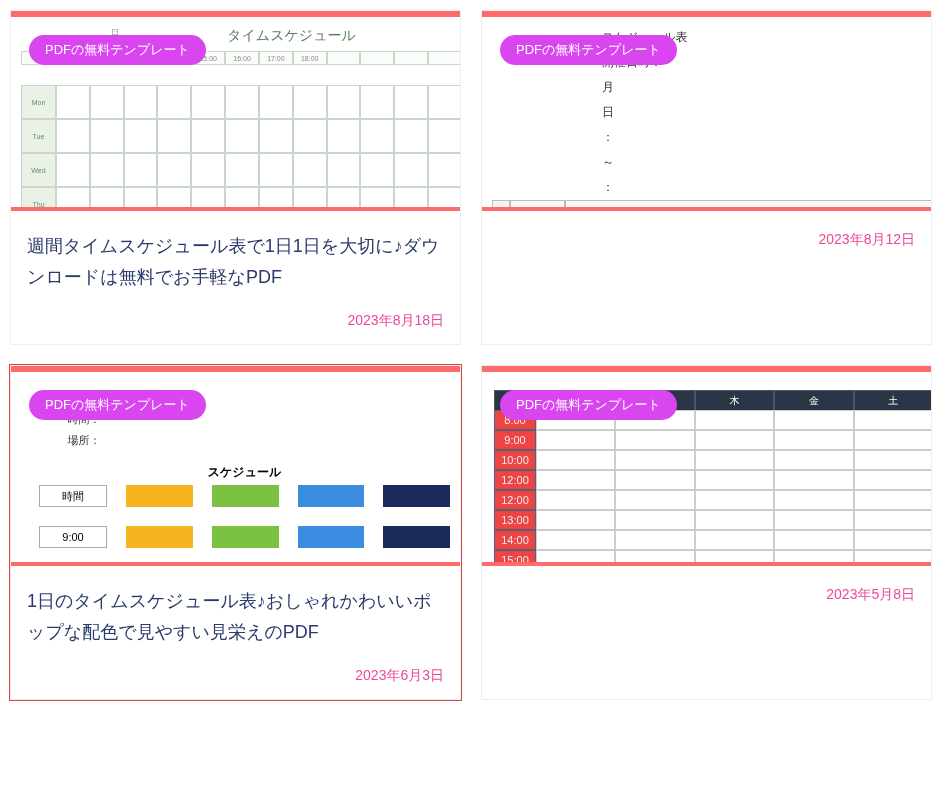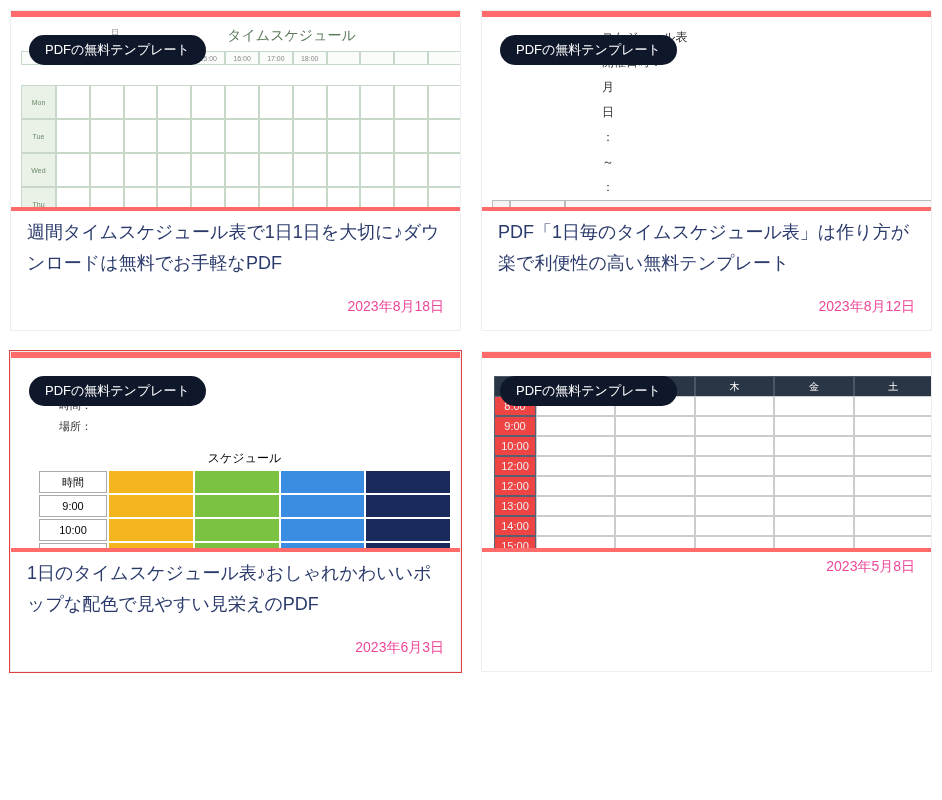--- a/index.html
+++ b/index.html
@@ -27,29 +27,29 @@
     border-top: 6px solid #ff6b6b;
     border-bottom: 4px solid #ff6b6b;
     position: relative;
     overflow: hidden;
     background: #fff;
   }
   .badge {
     position: absolute;
     top: 18px;
     left: 18px;
-    background: #0f172a;
+    background: #d946ef;
     color: #fff;
     font-size: 13px;
     padding: 6px 16px;
     border-radius: 16px;
     z-index: 5;
   }
   .card-body {
-    padding: 6px 16px 14px;
+    padding: 20px 16px 14px;
   }
   .card-title {
     color: #2a3a6b;
     font-size: 18px;
     line-height: 1.7;
     font-weight: 400;
     margin-bottom: 20px;
   }
   .card-date {
     text-align: right;
@@ -150,32 +150,32 @@
     position: absolute;
     left: 28px; right: 10px; top: 40px;
     font-size: 11px;
   }
   .thumb3-field {
     margin-left: 20px;
     font-size: 11px;
     color: #333;
     margin-bottom: 6px;
   }
-  .thumb3-field span { display:inline-block; width:50px; text-align:left; }
+  .thumb3-field span { display:inline-block; width:50px; text-align:center; }
   .thumb3-title {
     text-align: center;
-    font-weight: 400;
+    font-weight: 700;
     margin: 16px 0 4px;
     font-size: 12px;
   }
   .thumb3-grid {
     display: grid;
     grid-template-columns: 68px repeat(4, 1fr);
     grid-auto-rows: 22px;
-    gap: 2px;
+    gap: 19px;
   }
   .thumb3-timecell {
     background: #fff;
     border: 1px solid #aaa;
     font-size: 11px;
     display: flex;
     align-items: center;
     justify-content: center;
   }
   .thumb3-c1 { background: #f5b51f; }
@@ -388,21 +388,20 @@
             <div class="thumb2-num">10</div>
             <div></div>
             <div class="thumb2-main">
               <div></div>
               <div></div>
             </div>
           </div>
       </div>
     </div>
     <div class="card-body">
-      <h3 class="card-title">PDF「1日毎のタイムスケジュール表」は作り方が楽で利便性の高い無料テンプレート</h3>
       <div class="card-date">2023年8月12日</div>
     </div>
   </div>
 
   <div class="card highlight">
     <div class="thumb">
       <div class="badge">PDFの無料テンプレート</div>
       <div class="thumb3-wrap">
         <div class="thumb3-field"><span>時間：</span></div>
         <div class="thumb3-field"><span>場所：</span></div>

